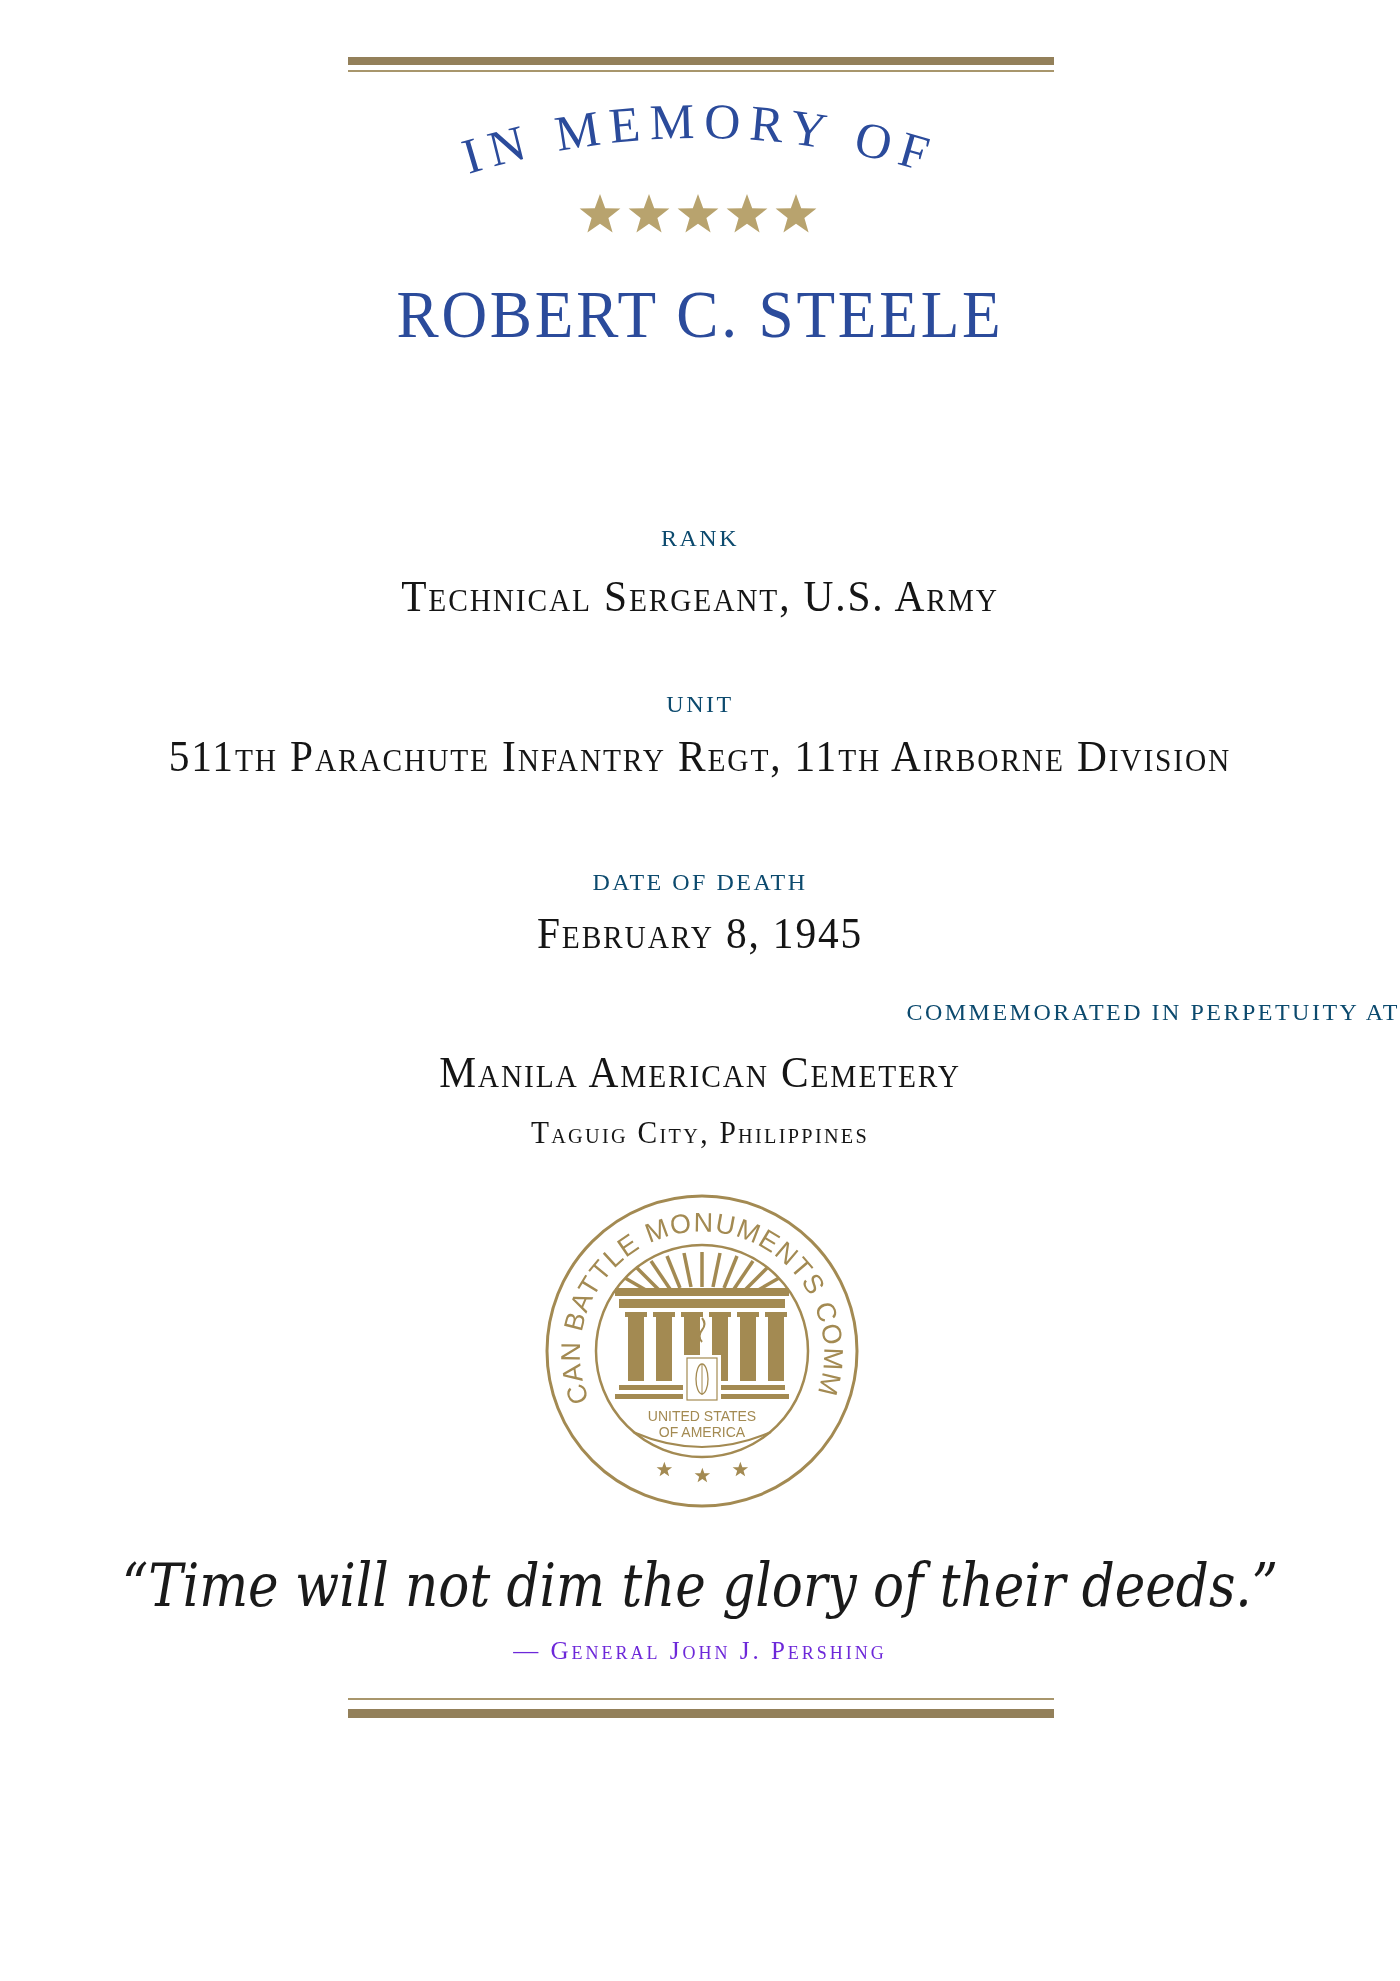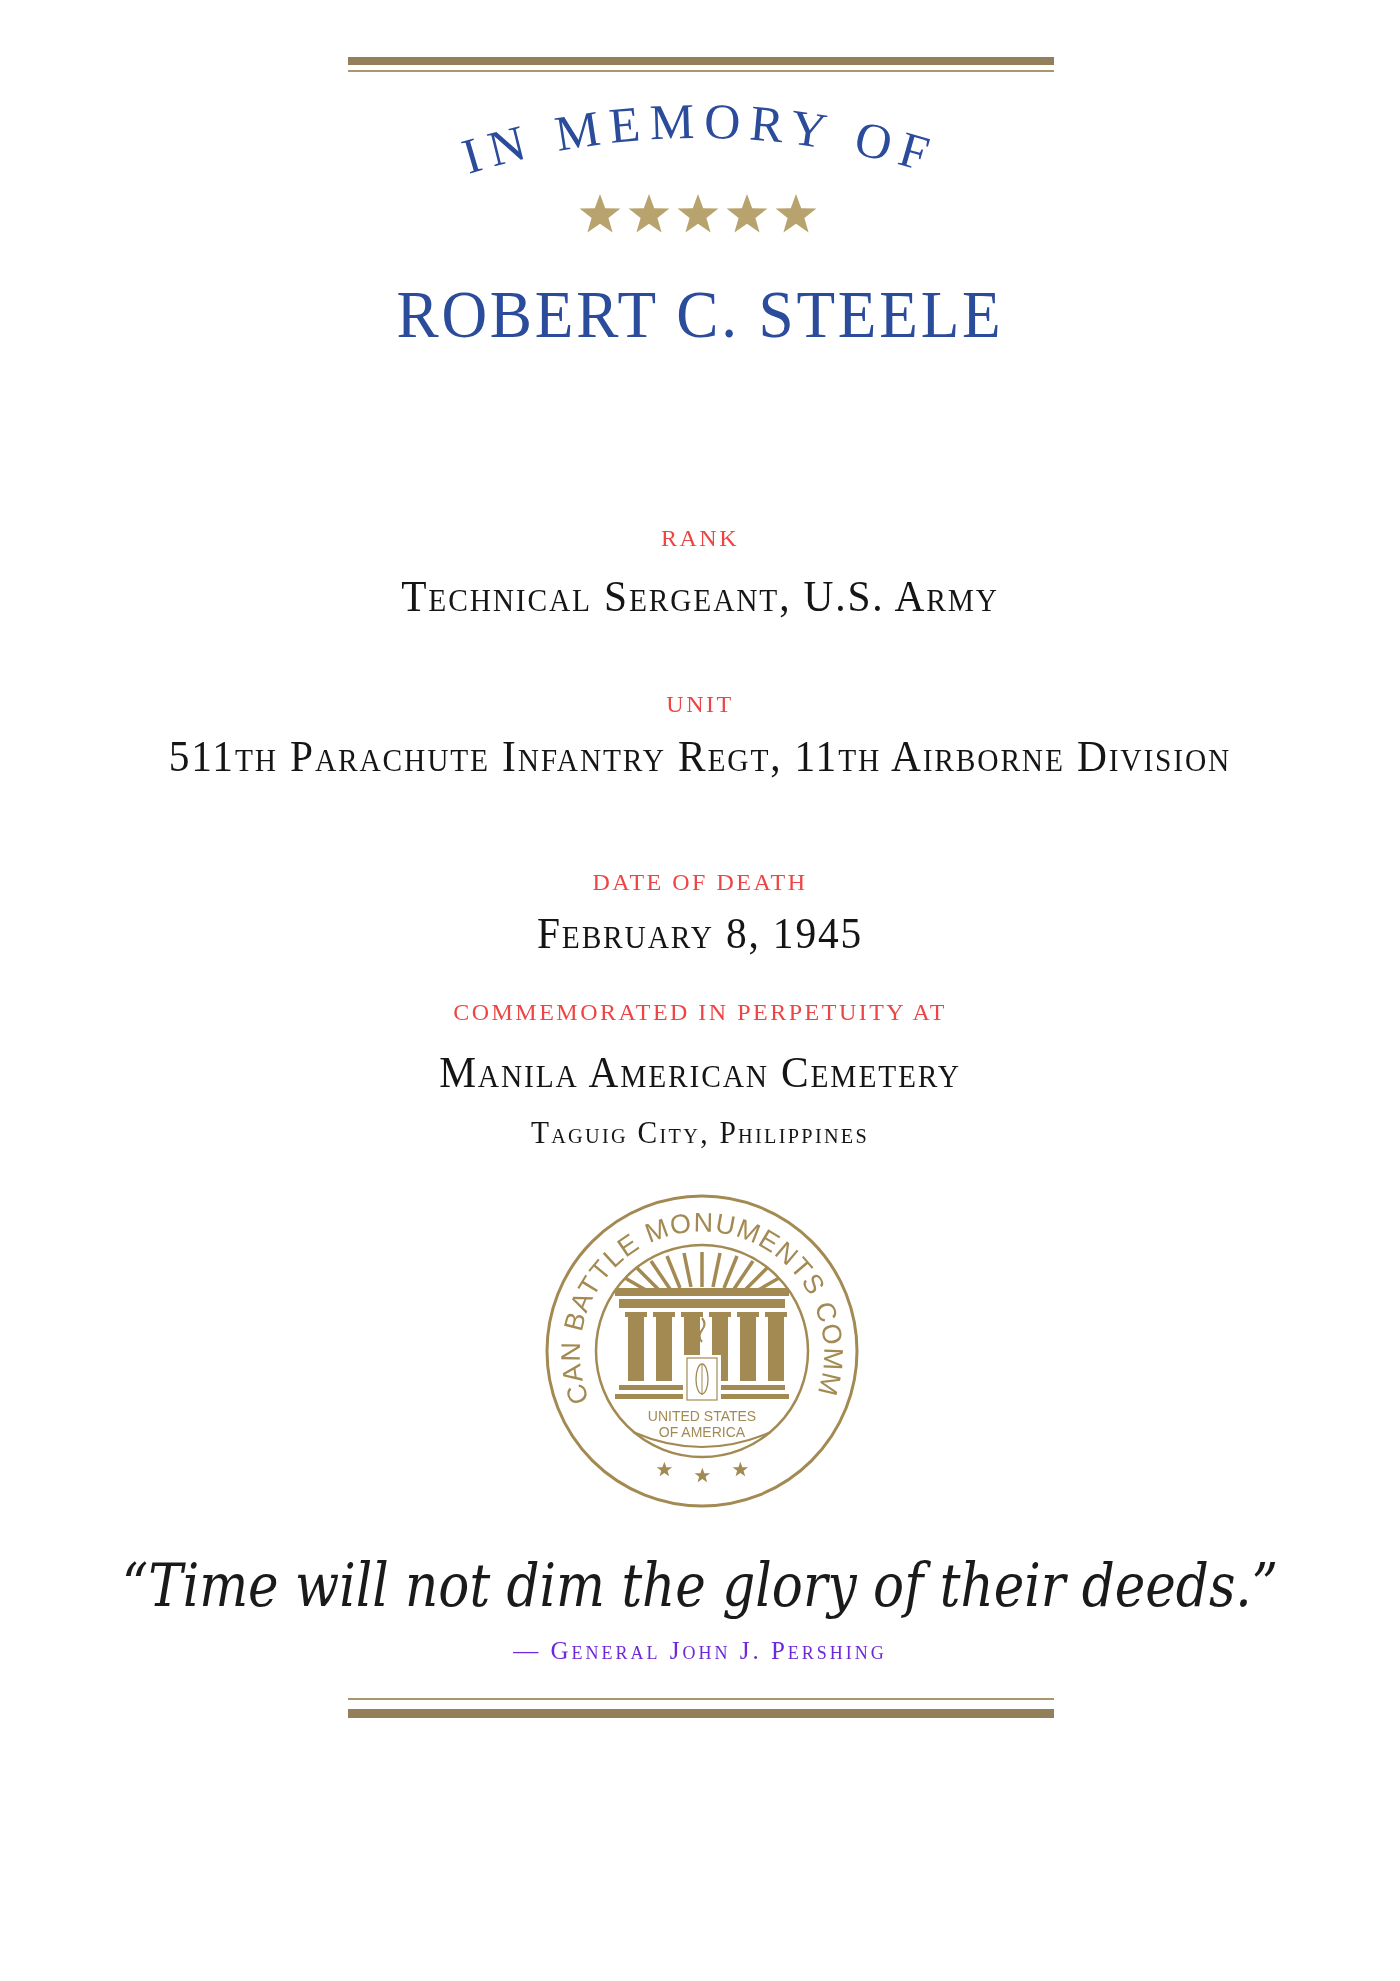--- a/index.html
+++ b/index.html
@@ -19,36 +19,36 @@
     .stars { position: absolute; left: 578px; top: 192px; width: 246px; height: 44px; }
 
     .name {
       top: 274px; font-family: "Liberation Serif", "DejaVu Serif", serif;
       font-size: 68px; color: #2b4b9b; letter-spacing: 3px; line-height: 80px;
       transform: scaleX(0.93);
     }
 
     .label {
       font-family: "Liberation Serif", "DejaVu Serif", serif;
-      color: #ef4444; font-size: 24px; letter-spacing: 2.5px;
+      color: #0c4a6e; font-size: 24px; letter-spacing: 2.5px;
       text-transform: uppercase; line-height: 28px;
     }
     .value {
       font-family: "Liberation Serif", "DejaVu Serif", serif;
       color: #151515; font-variant: small-caps; line-height: 52px;
       letter-spacing: 2px; transform: scaleX(0.92);
     }
 
     .lbl-rank  { top: 524px; }
     .val-rank  { top: 570px; font-size: 45px; }
     .lbl-unit  { top: 690px; }
     .val-unit  { top: 730px; font-size: 45px; }
     .lbl-date  { top: 868px; }
     .val-date  { top: 907px; font-size: 45px; }
-    .lbl-comm  { top: 998px; font-size: 24px; }
+    .lbl-comm  { top: 998px; font-size: 24px; text-align: right; }
     .val-cem   { top: 1046px; font-size: 45px; }
     .val-loc   { top: 1112px; font-size: 32px; line-height: 40px; letter-spacing: 2.5px; }
 
     .seal { position: absolute; left: 543px; top: 1192px; width: 318px; height: 318px; }
     .seal text { font-family: "Liberation Sans", "DejaVu Sans", sans-serif; fill: #a38a52; }
 
     .quote {
       top: 1545px; font-family: "DejaVu Serif", "Liberation Serif", serif;
       font-style: italic; font-size: 60px; color: #1a1a1a; line-height: 80px;
       letter-spacing: 0px; transform: scaleX(0.86);

